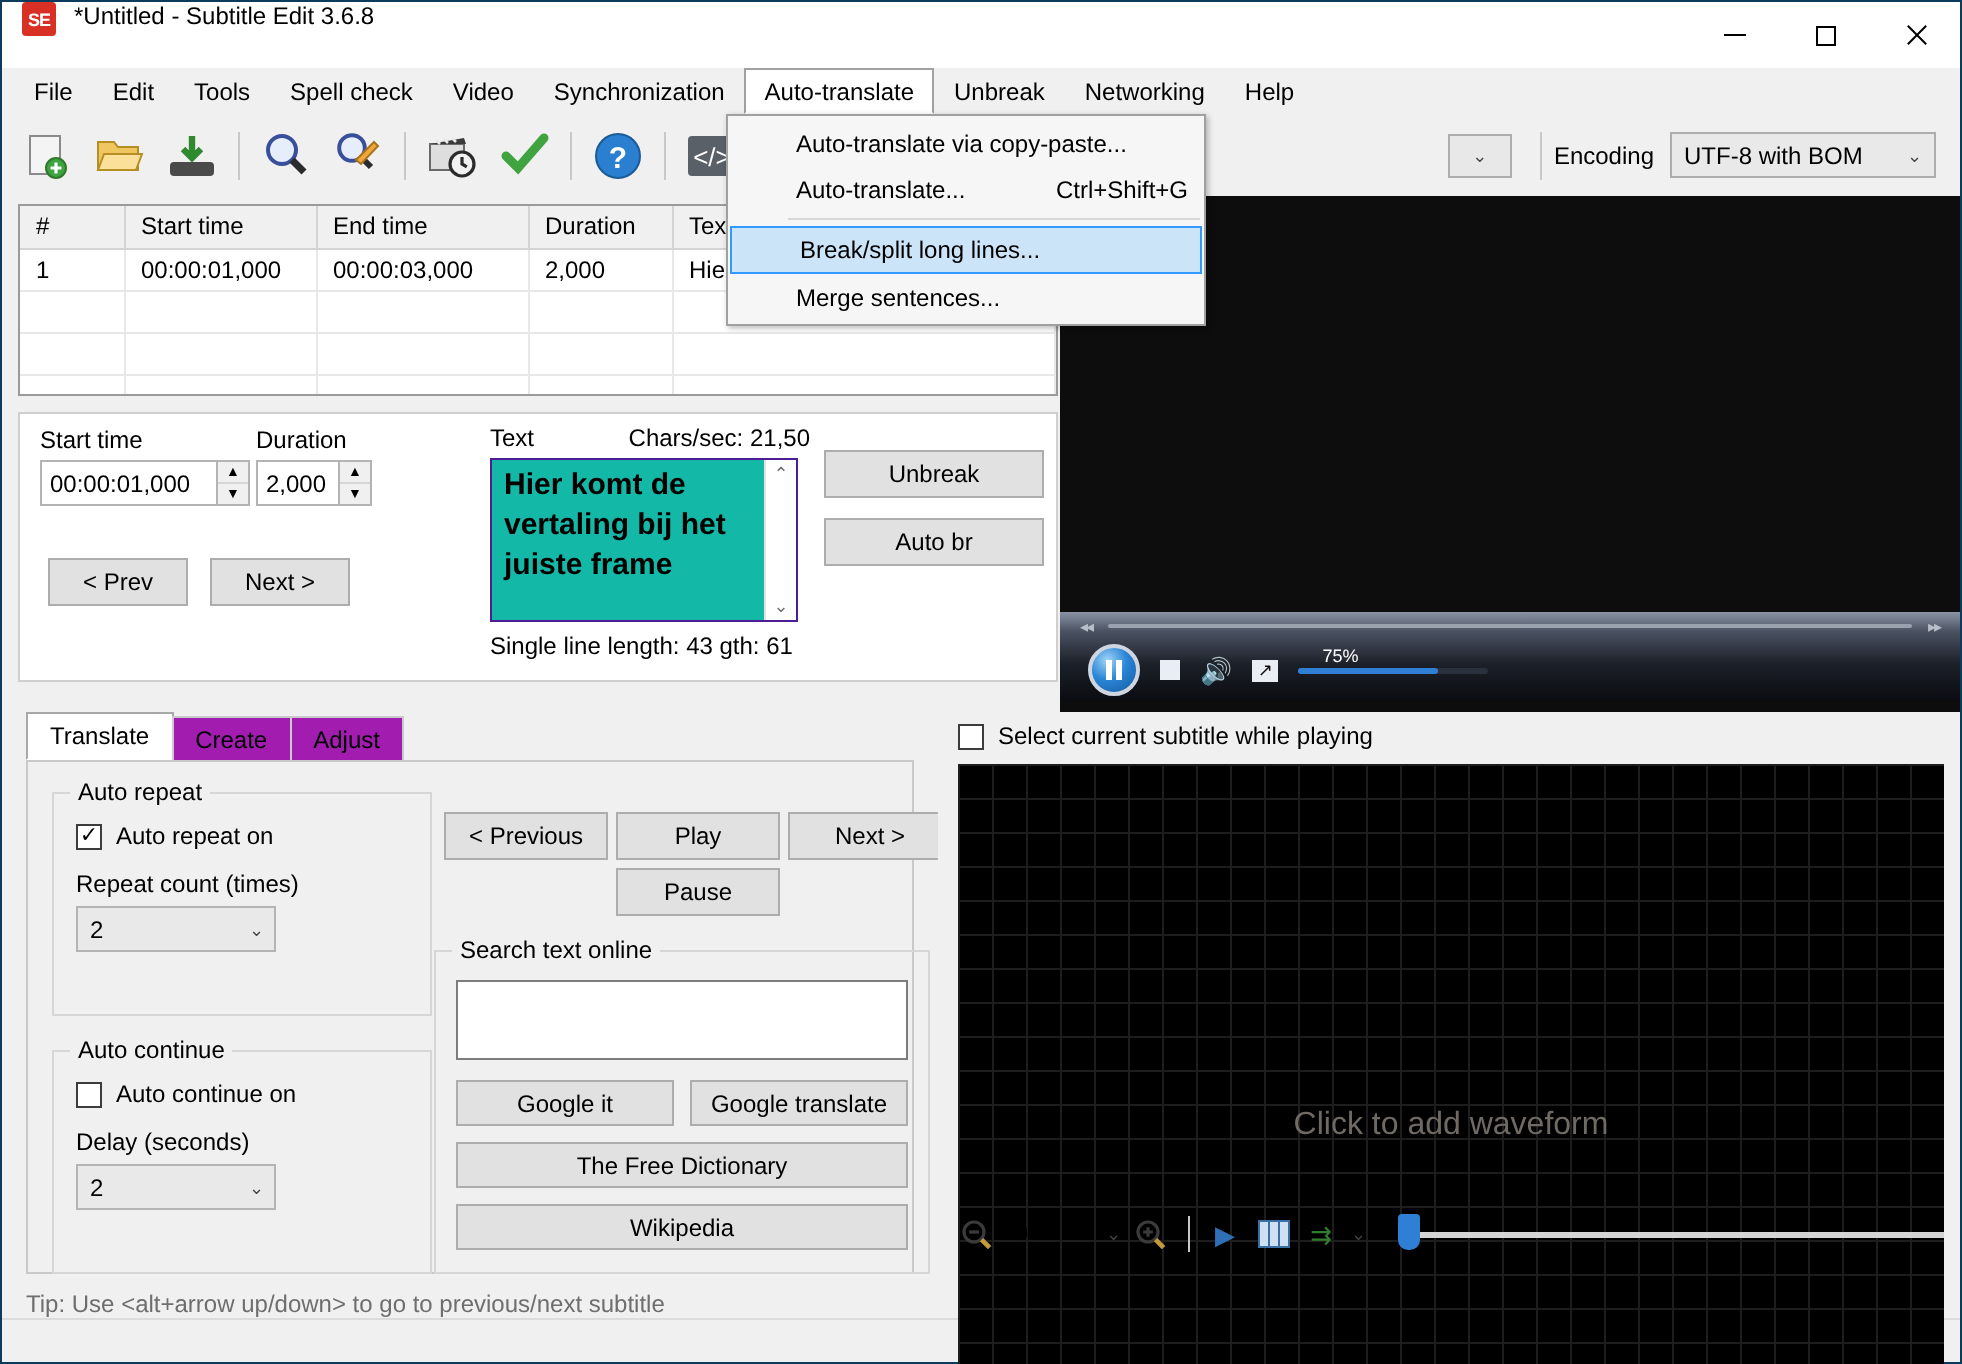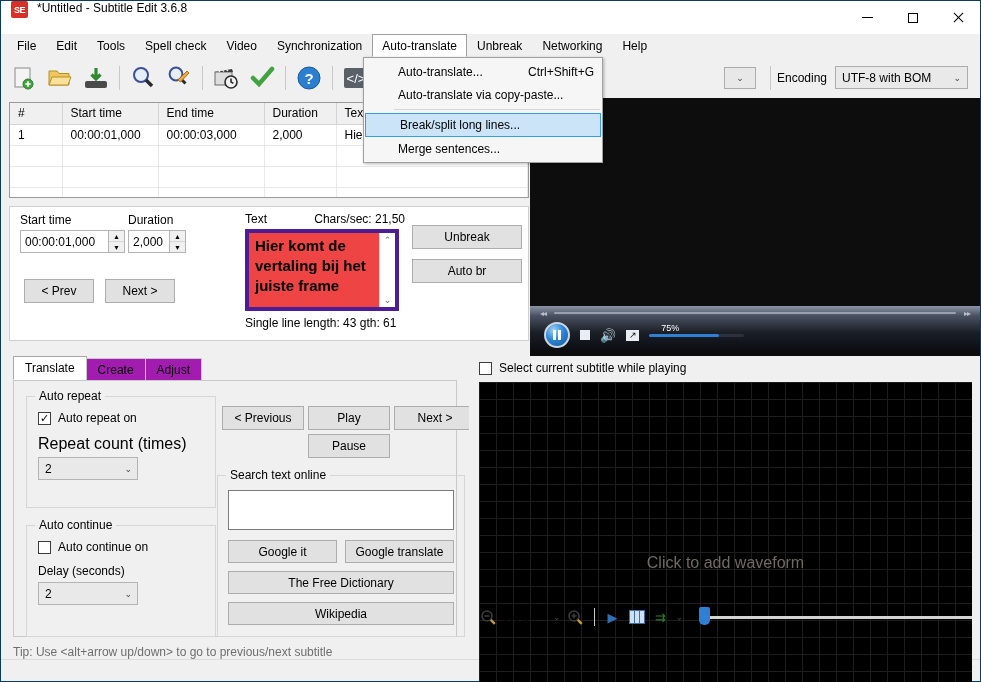--- a/index.html
+++ b/index.html
@@ -145,21 +145,21 @@
     width:17px; height:23px; border:1px solid #b4b4b4; background:#f0f0f0;
     display:flex; flex-direction:column;
   }
   .spin-up, .spin-dn { flex:1; display:flex; align-items:center; justify-content:center; font-size:7px; line-height:1; }
   .spin-up { border-bottom:1px solid #d6d6d6; }
   .btn {
     border:1px solid #adadad; background:#e1e1e1; font-size:12px;
     display:flex; align-items:center; justify-content:center; color:#000;
     font-family:"Liberation Sans", sans-serif;
   }
-  .ta-wrap { position:relative; border:4px solid #4c1d95; background:#ef4444; }
+  .ta-wrap { position:relative; border:1px solid #4c1d95; background:#14b8a6; }
   .ta-text {
     font-weight:bold; font-size:15px; line-height:20px; padding:3px 6px;
     color:#000; white-space:pre-wrap;
   }
   .ta-scroll {
     position:absolute; right:0; top:0; width:16px; bottom:0;
     background:#fff; border-left:1px solid #e3e3e3;
     display:flex; flex-direction:column; justify-content:space-between;
     align-items:center; padding:2px 0; color:#6d6d6d; font-size:9px;
   }
@@ -504,21 +504,21 @@
       </div>
 
       <div class="tabpanel">
 
         <div class="group" style="left:12px; top:15px; width:190px; height:112px;">
           <span class="group-title">Auto repeat</span>
           <div class="cbrow" style="margin:14px 0 0 11px;">
             <span class="cb checked"></span>
             <span>Auto repeat on</span>
           </div>
-          <div style="margin:10px 0 0 11px; font-size:16px;">Repeat count (times)</div>
+          <div style="margin:10px 0 0 11px; font-size:12px;">Repeat count (times)</div>
           <div class="combo" style="margin:4px 0 0 11px; width:100px;">
             <span>2</span>
             <span class="caret-thin">⌄</span>
           </div>
         </div>
 
         <div class="group" style="left:12px; top:144px; width:190px; height:112px;">
           <span class="group-title">Auto continue</span>
           <div class="cbrow" style="margin:14px 0 0 11px;">
             <span class="cb"></span>
@@ -595,25 +595,25 @@
     </div>
   </div>
 
   <div class="statusbar">
     <span>0 lines selected/1</span>
     <span class="grip">⠿</span>
   </div>
 
   <div class="dropdown">
     <div class="dd-item">
+      <span>Auto-translate via copy-paste...</span>
+    </div>
+    <div class="dd-item">
       <span>Auto-translate...</span>
       <span class="sc">Ctrl+Shift+G</span>
-    </div>
-    <div class="dd-item">
-      <span>Auto-translate via copy-paste...</span>
     </div>
     <div class="dd-sep"></div>
     <div class="dd-item sel">
       <span>Break/split long lines...</span>
     </div>
     <div class="dd-item">
       <span>Merge sentences...</span>
     </div>
   </div>
 

